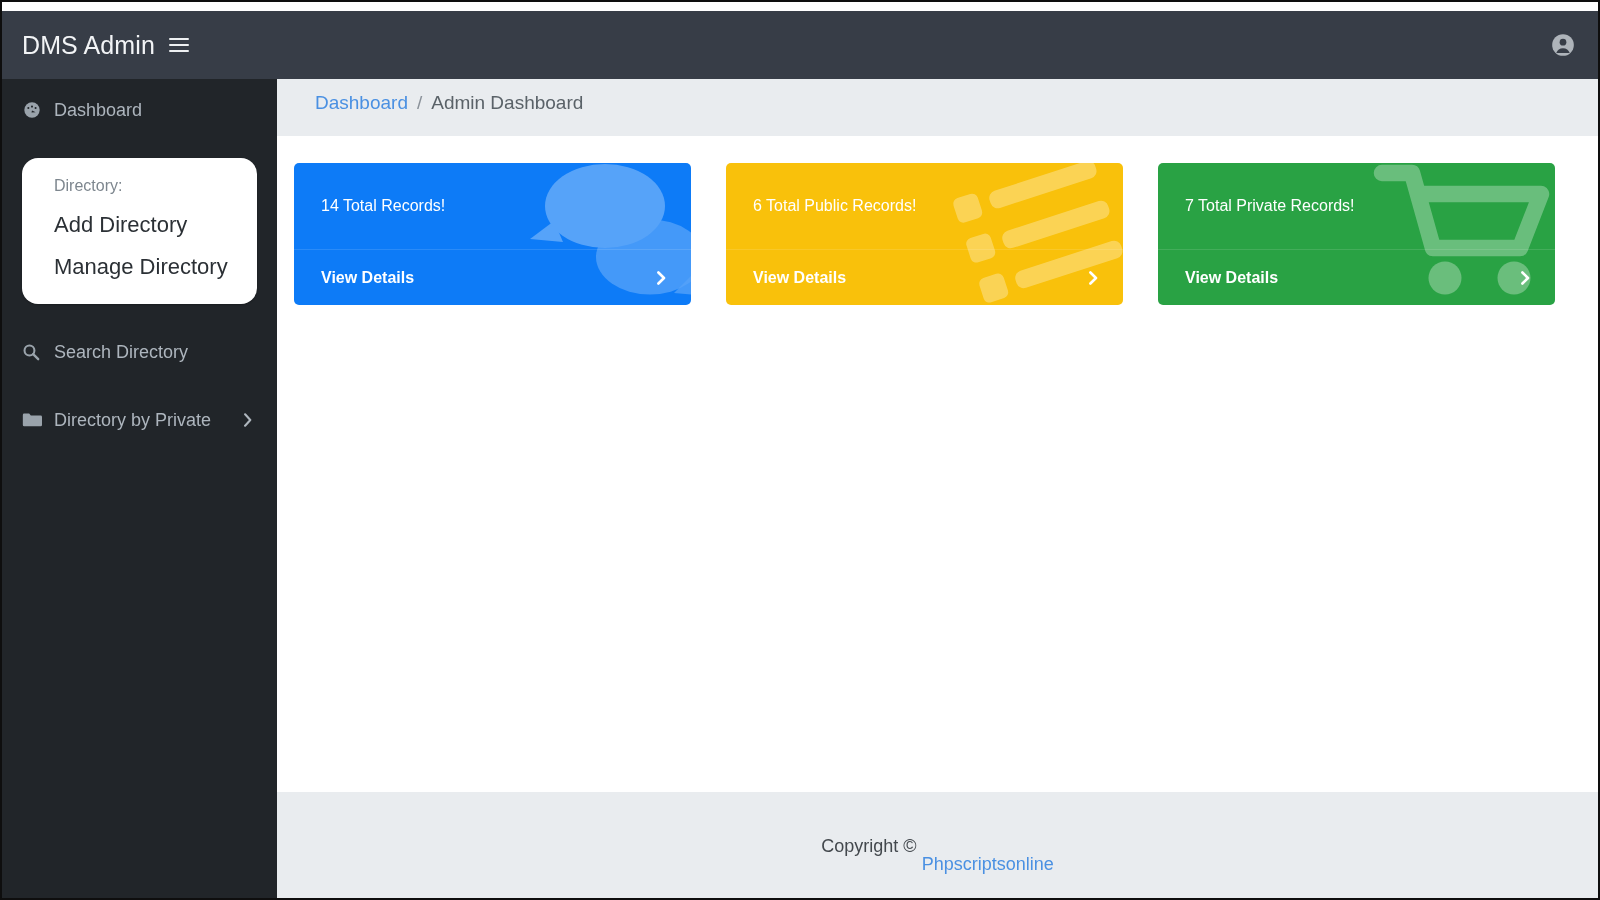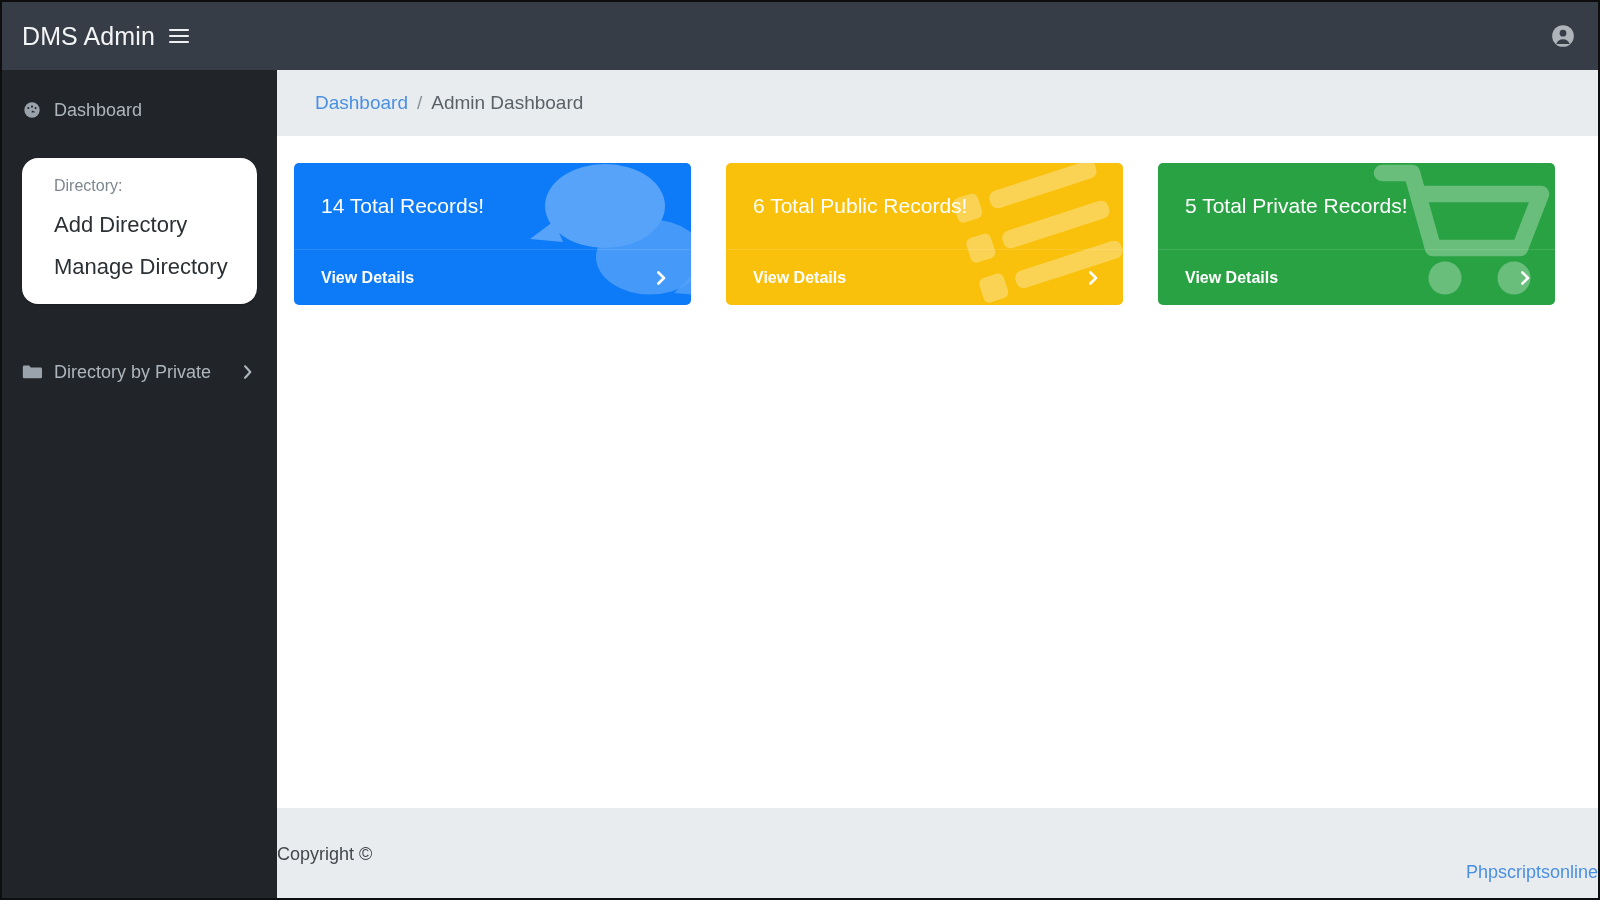--- a/index.html
+++ b/index.html
@@ -13,21 +13,21 @@
   .app {
     position: relative;
     width: 1600px; height: 900px;
     border: 2px solid #0e0e0e;
     background: #ffffff;
     overflow: hidden;
   }
 
   
   .navbar {
-    position: absolute; top: 0; left: 0;
+    position: absolute; top: 9px; left: 0;
     width: 1596px; height: 68px;
     background: #373d47;
     display: flex; align-items: center;
     padding: 0 22px 0 20px;
     z-index: 20;
   }
   .brand {
     color: #f2f4f6;
     font-size: 25px;
     letter-spacing: .1px;
@@ -135,21 +135,21 @@
     border-radius: 5px;
     overflow: hidden;
     color: #ffffff;
     cursor: pointer;
   }
   .card-body {
     position: relative;
     height: 86px;
     display: flex; align-items: center;
     padding: 0 27px;
-    font-size: 21px;
+    font-size: 16px;
     z-index: 2;
   }
   .card-footer {
     position: relative;
     height: 56px;
     display: flex; align-items: center;
     padding: 0 24px 0 27px;
     font-size: 16px;
     z-index: 2;
     border-top: 1px solid rgba(255,255,255,.12);
@@ -168,23 +168,23 @@
     pointer-events: none;
     opacity: .30;
   }
   .card-blue   { background: #0d7bf7; }
   .card-yellow { background: #f9c10b; }
   .card-green  { background: #29a244; }
 
   
   .page-footer {
     margin-top: auto;
-    height: 92px;
+    height: 108px;
     background: #e9ecef;
-    display: flex; align-items: center; justify-content: space-between;
+    display: flex; align-items: center; justify-content: center;
     font-size: 18px;
     color: #43484d;
   }
   .page-footer a { color: #4a90e2; text-decoration: none; cursor: pointer; margin-top: 37px; }
 </style>
 </head>
 <body>
 
 <div class="app">
 
@@ -224,20 +224,29 @@
 
 
     <div class="nav-collapse">
       <div class="collapse-header">Directory:</div>
       <div class="collapse-link">Add Directory</div>
       <div class="collapse-link">Manage Directory</div>
     </div>
 
     <div class="nav-gap"></div>
 
+    <div class="nav-item">
+      <span class="ico">
+        <svg width="18" height="18" viewBox="0 0 20 20" aria-hidden="true">
+          <circle cx="8.3" cy="8.3" r="5.5" stroke="#9aa3ab" stroke-width="2.3" fill="none"></circle>
+          <line x1="12.4" y1="12.4" x2="18" y2="18" stroke="#9aa3ab" stroke-width="2.6" stroke-linecap="round"></line>
+        </svg>
+      </span>
+      <span class="label">Search Directory</span>
+    </div>
 
     <div class="nav-gap"></div>
 
     <div class="nav-item">
       <span class="ico">
         <svg width="20" height="16" viewBox="0 0 24 19" aria-hidden="true">
           <path d="M1 3.4a1.6 1.6 0 0 1 1.6-1.6h6l2 2.4h11.8a1.6 1.6 0 0 1 1.6 1.6v9.6a1.6 1.6 0 0 1-1.6 1.6H2.6A1.6 1.6 0 0 1 1 15.4z" fill="#9aa3ab"></path>
         </svg>
       </span>
       <span class="label">Directory by Private</span>
@@ -299,21 +308,21 @@
           </span>
         </div>
       </div>
 
       <div class="card card-green">
         <svg class="card-art" viewBox="0 0 120 100">
           <path d="M4 12 H24 L38 62 H96 L110 26 H32" stroke="#ffffff" stroke-width="11" fill="none" stroke-linecap="round" stroke-linejoin="round"></path>
           <circle cx="46" cy="82" r="11" fill="#ffffff"></circle>
           <circle cx="92" cy="82" r="11" fill="#ffffff"></circle>
         </svg>
-        <div class="card-body">5 Total Private Records!</div>
+        <div class="card-body">7 Total Private Records!</div>
         <div class="card-footer">
           <span>View Details</span>
           <span class="fchev">
             <svg width="11" height="14" viewBox="0 0 11 14" aria-hidden="true">
               <path d="M2.4 1.5 L8 7 L2.4 12.5" stroke="#ffffff" stroke-width="2.6" fill="none" stroke-linecap="round" stroke-linejoin="round"></path>
             </svg>
           </span>
         </div>
       </div>
 

